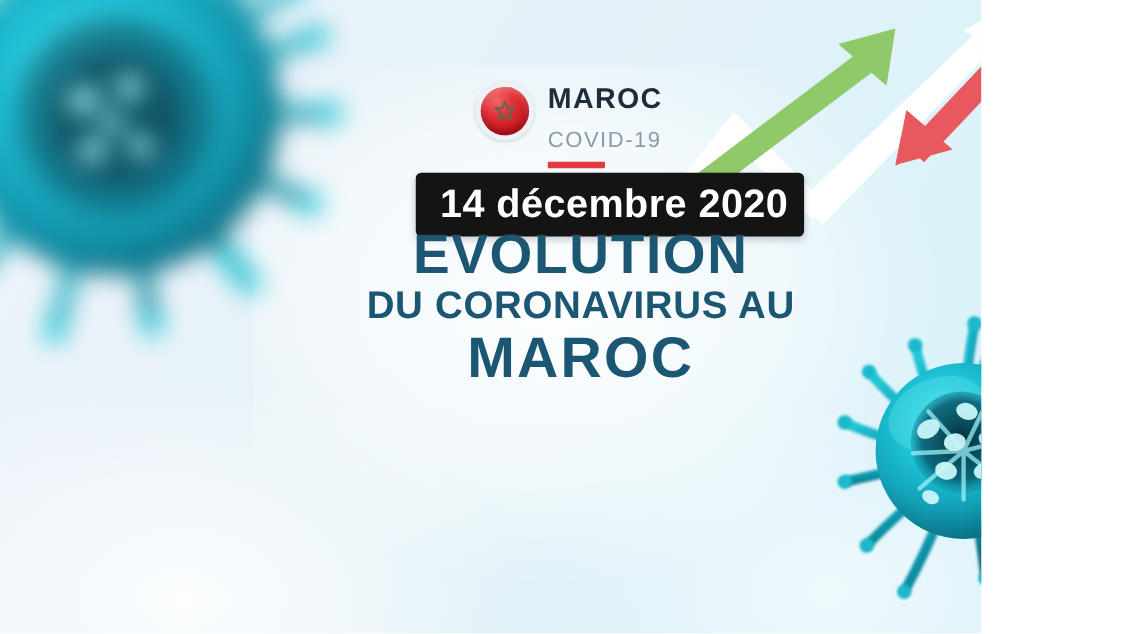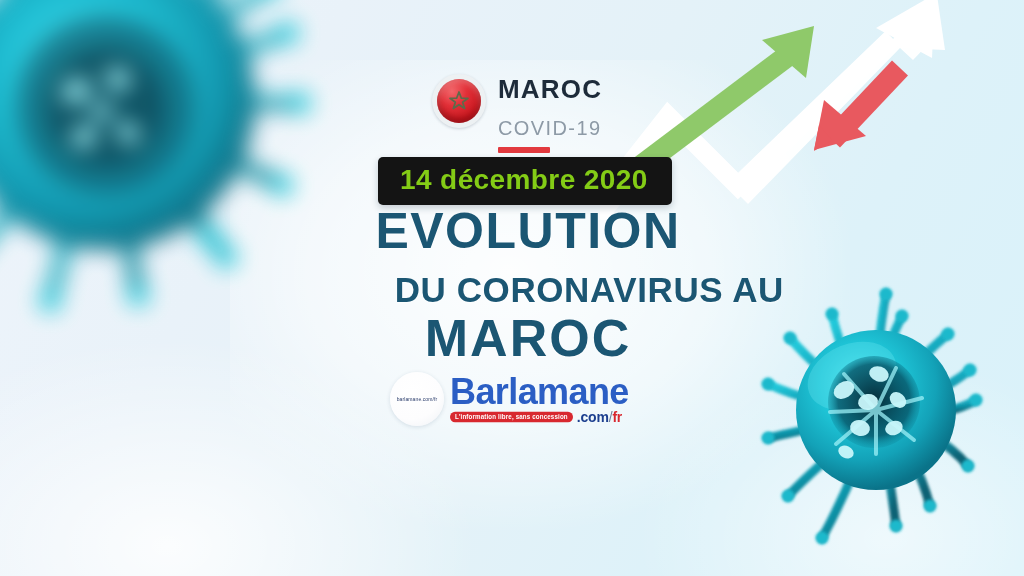--- a/index.html
+++ b/index.html
@@ -3,21 +3,21 @@
 <meta charset="utf-8">
 <title>Evolution du coronavirus au Maroc</title>
 <style>
   html, body {
     margin: 0;
     padding: 0;
     background: #ffffff;
   }
   #poster {
     position: relative;
-    width: 1024px;
+    width: 892px;
     height: 576px;
     overflow: hidden;
     font-family: "Liberation Sans", sans-serif;
     background: linear-gradient(118deg, #eef4fb 0%, #e9f2f9 26%, #e4f2f8 52%, #ddf2f9 74%, #d9f2fa 100%);
   }
 
   
   .center-wash {
     position: absolute;
     left: 230px; top: 60px;
@@ -90,26 +90,26 @@
     margin-top: 7px;
     width: 52px; height: 6px;
     border-radius: 1px;
     background: #e23a3f;
   }
 
   
   .date-banner {
     position: absolute;
     left: 378px; top: 157px;
-    padding: 7px 24px 9px 22px;
+    padding: 7px 14px 9px 22px;
     background: #141414;
     border-radius: 5px;
     box-shadow: 0 3px 7px rgba(20,40,60,0.22);
-    color: #84cc16;
-    font-size: 28px;
+    color: #ffffff;
+    font-size: 36px;
     font-weight: 700;
     letter-spacing: 0.4px;
     white-space: nowrap;
   }
 
   
   .headline {
     position: absolute;
     left: 272px; top: 205px;
     width: 512px;
@@ -121,22 +121,21 @@
     font-size: 50px;
     font-weight: 700;
     letter-spacing: 1.5px;
     line-height: 1.04;
   }
   .headline .l2 {
     font-size: 35px;
     font-weight: 700;
     letter-spacing: 0.6px;
     line-height: 1.18;
-    margin-top: 12px;
-    text-align: right;
+    margin-top: 0;
   }
   .headline .l3 {
     font-size: 52px;
     font-weight: 700;
     letter-spacing: 2px;
     line-height: 1.02;
     margin-top: 2px;
   }
 
   
@@ -329,32 +328,20 @@
   </div>
 
   <div class="date-banner">14 décembre 2020</div>
 
   <div class="headline">
     <div class="l1">EVOLUTION</div>
     <div class="l2">DU CORONAVIRUS AU</div>
     <div class="l3">MAROC</div>
   </div>
 
-  <div class="barlamane">
-    <div class="bl-circle">
-      <span class="bl-circle-text">barlamane.com/fr</span>
-    </div>
-    <div class="bl-wordmark">
-      <div class="bl-name">Barlamane</div>
-      <div class="bl-bottom">
-        <span class="bl-tag">L'information libre, sans concession</span>
-        <span class="bl-dom"><span>.com</span><span class="slash">/</span><span class="fr">fr</span></span>
-      </div>
-    </div>
-  </div>
 
   <svg class="virus-right" viewBox="0 0 300 330">
     <defs>
       <radialGradient id="bodyR" cx="40%" cy="34%" r="66%">
         <stop offset="0%" stop-color="#46e2ef"></stop>
         <stop offset="38%" stop-color="#1fc6d8"></stop>
         <stop offset="72%" stop-color="#13a2b8"></stop>
         <stop offset="100%" stop-color="#0a7389"></stop>
       </radialGradient>
       <linearGradient id="spkR" x1="0" y1="0" x2="0.6" y2="1">

